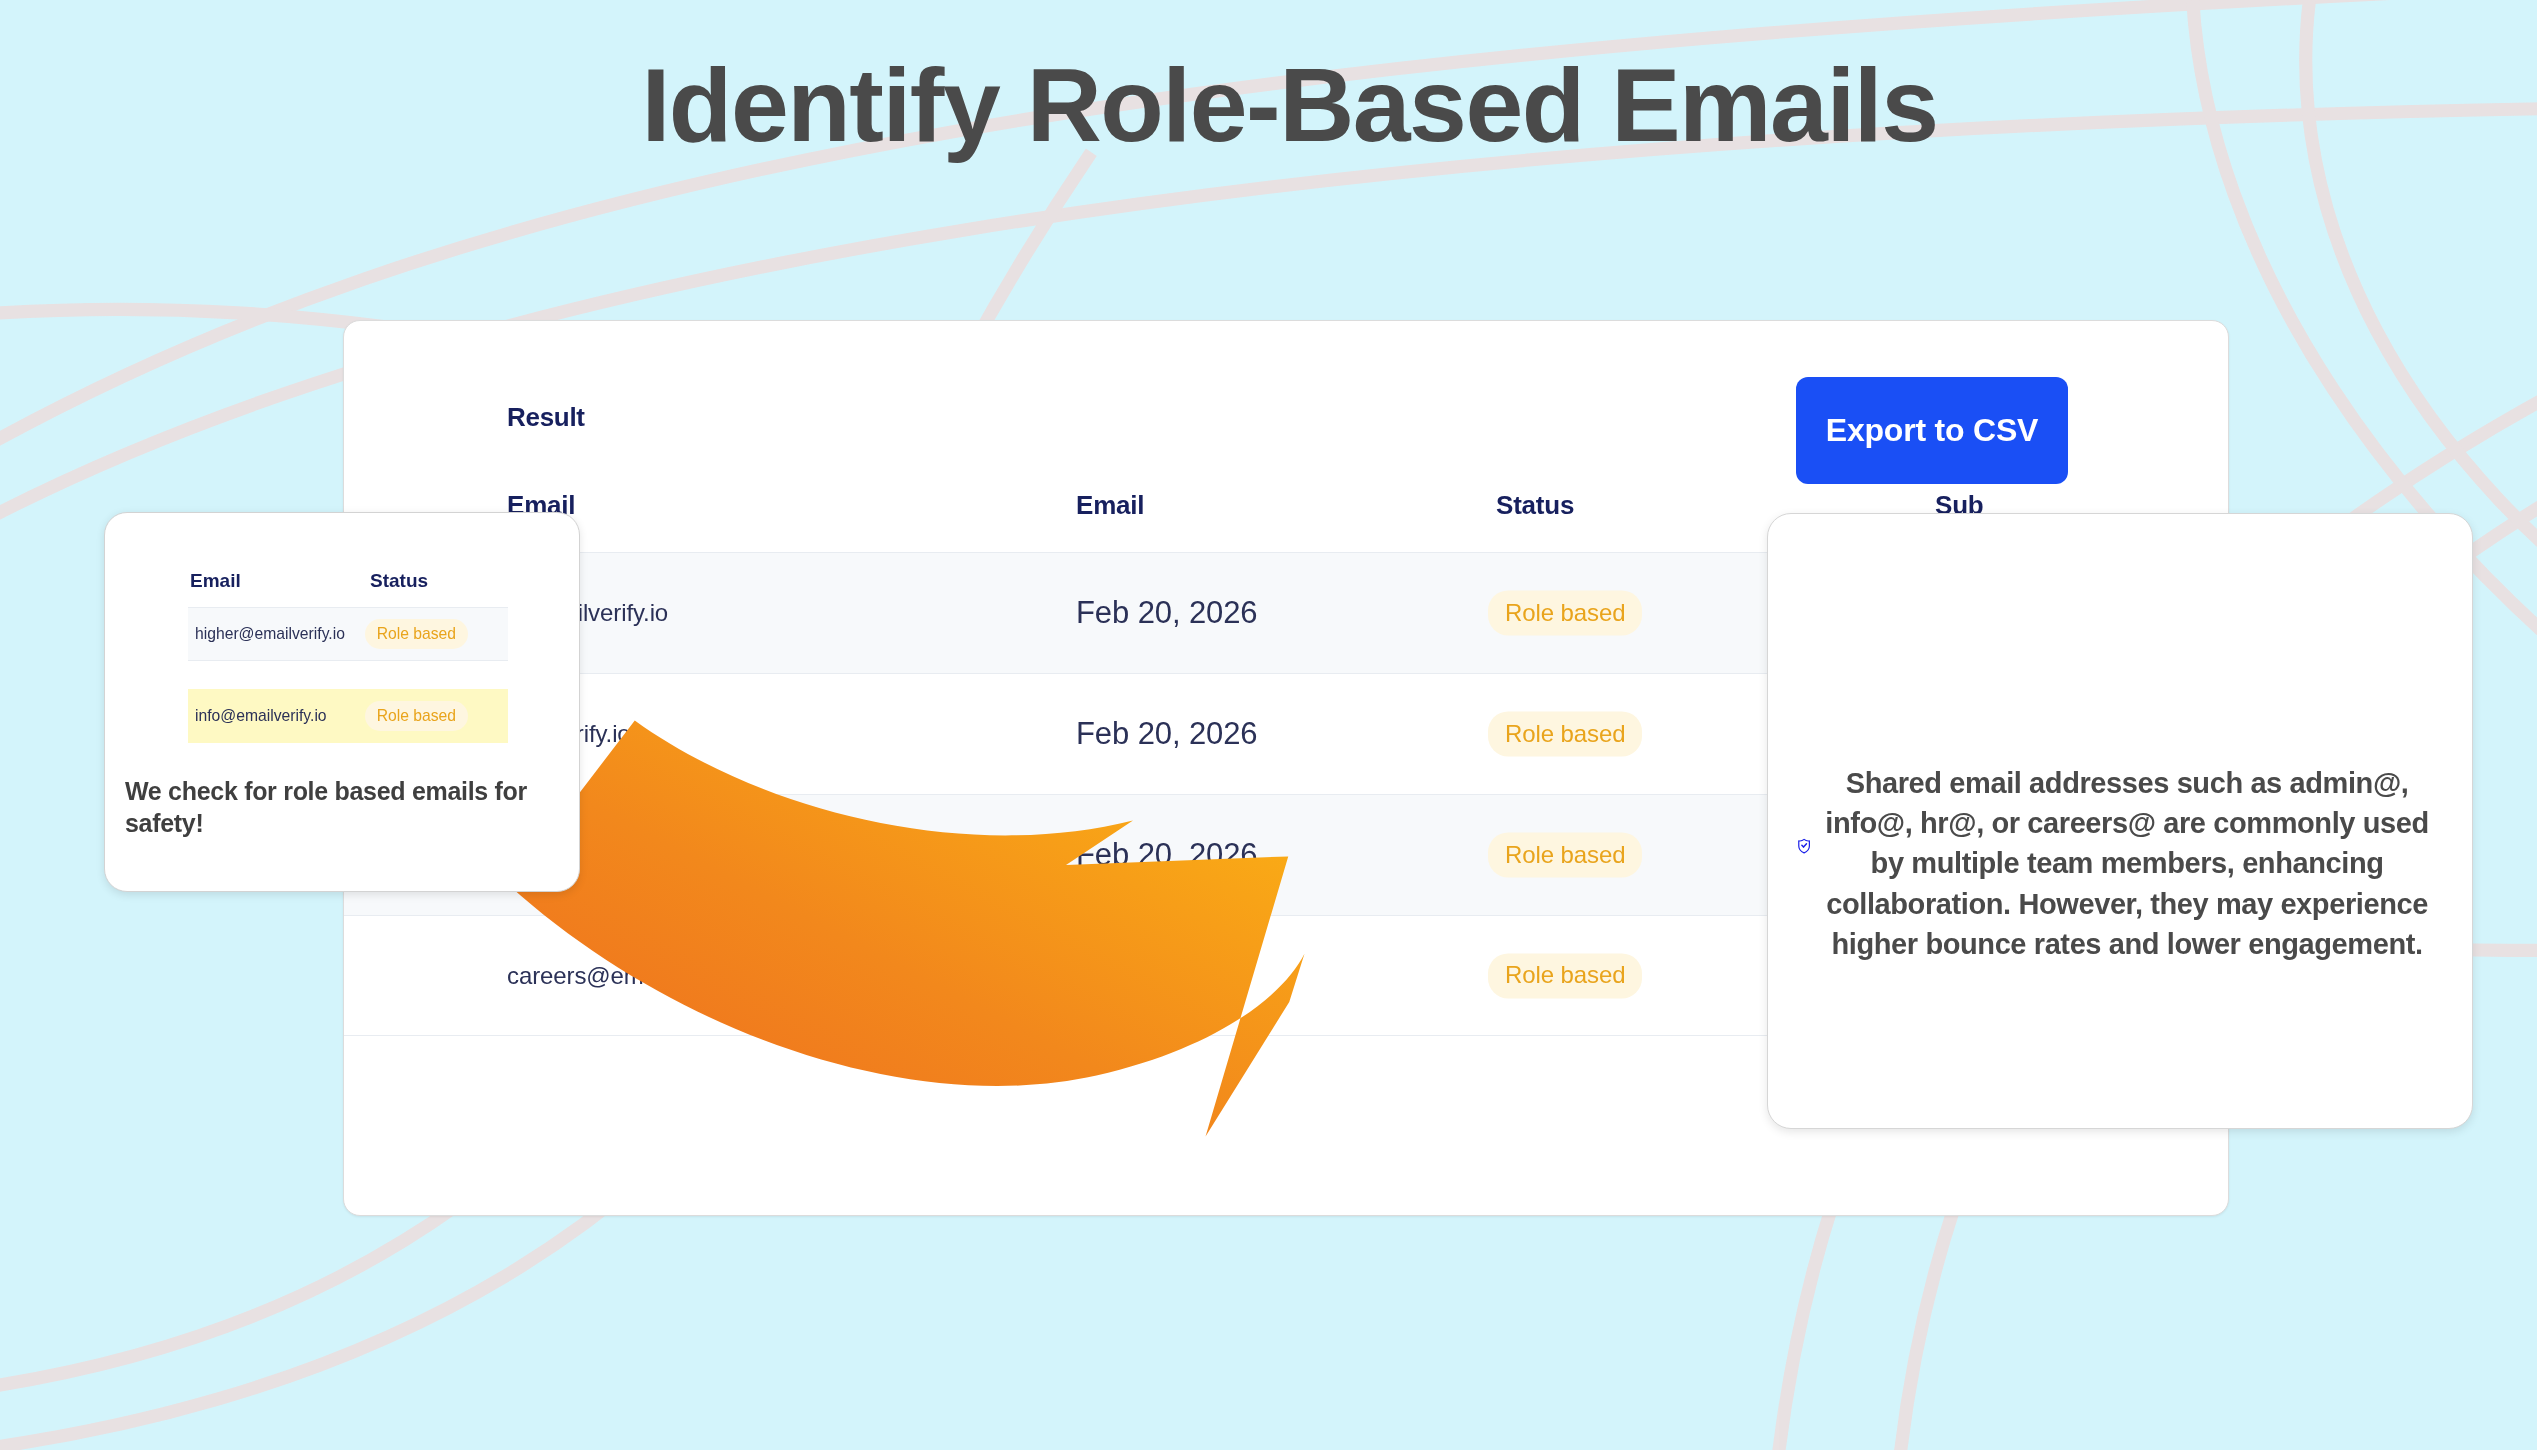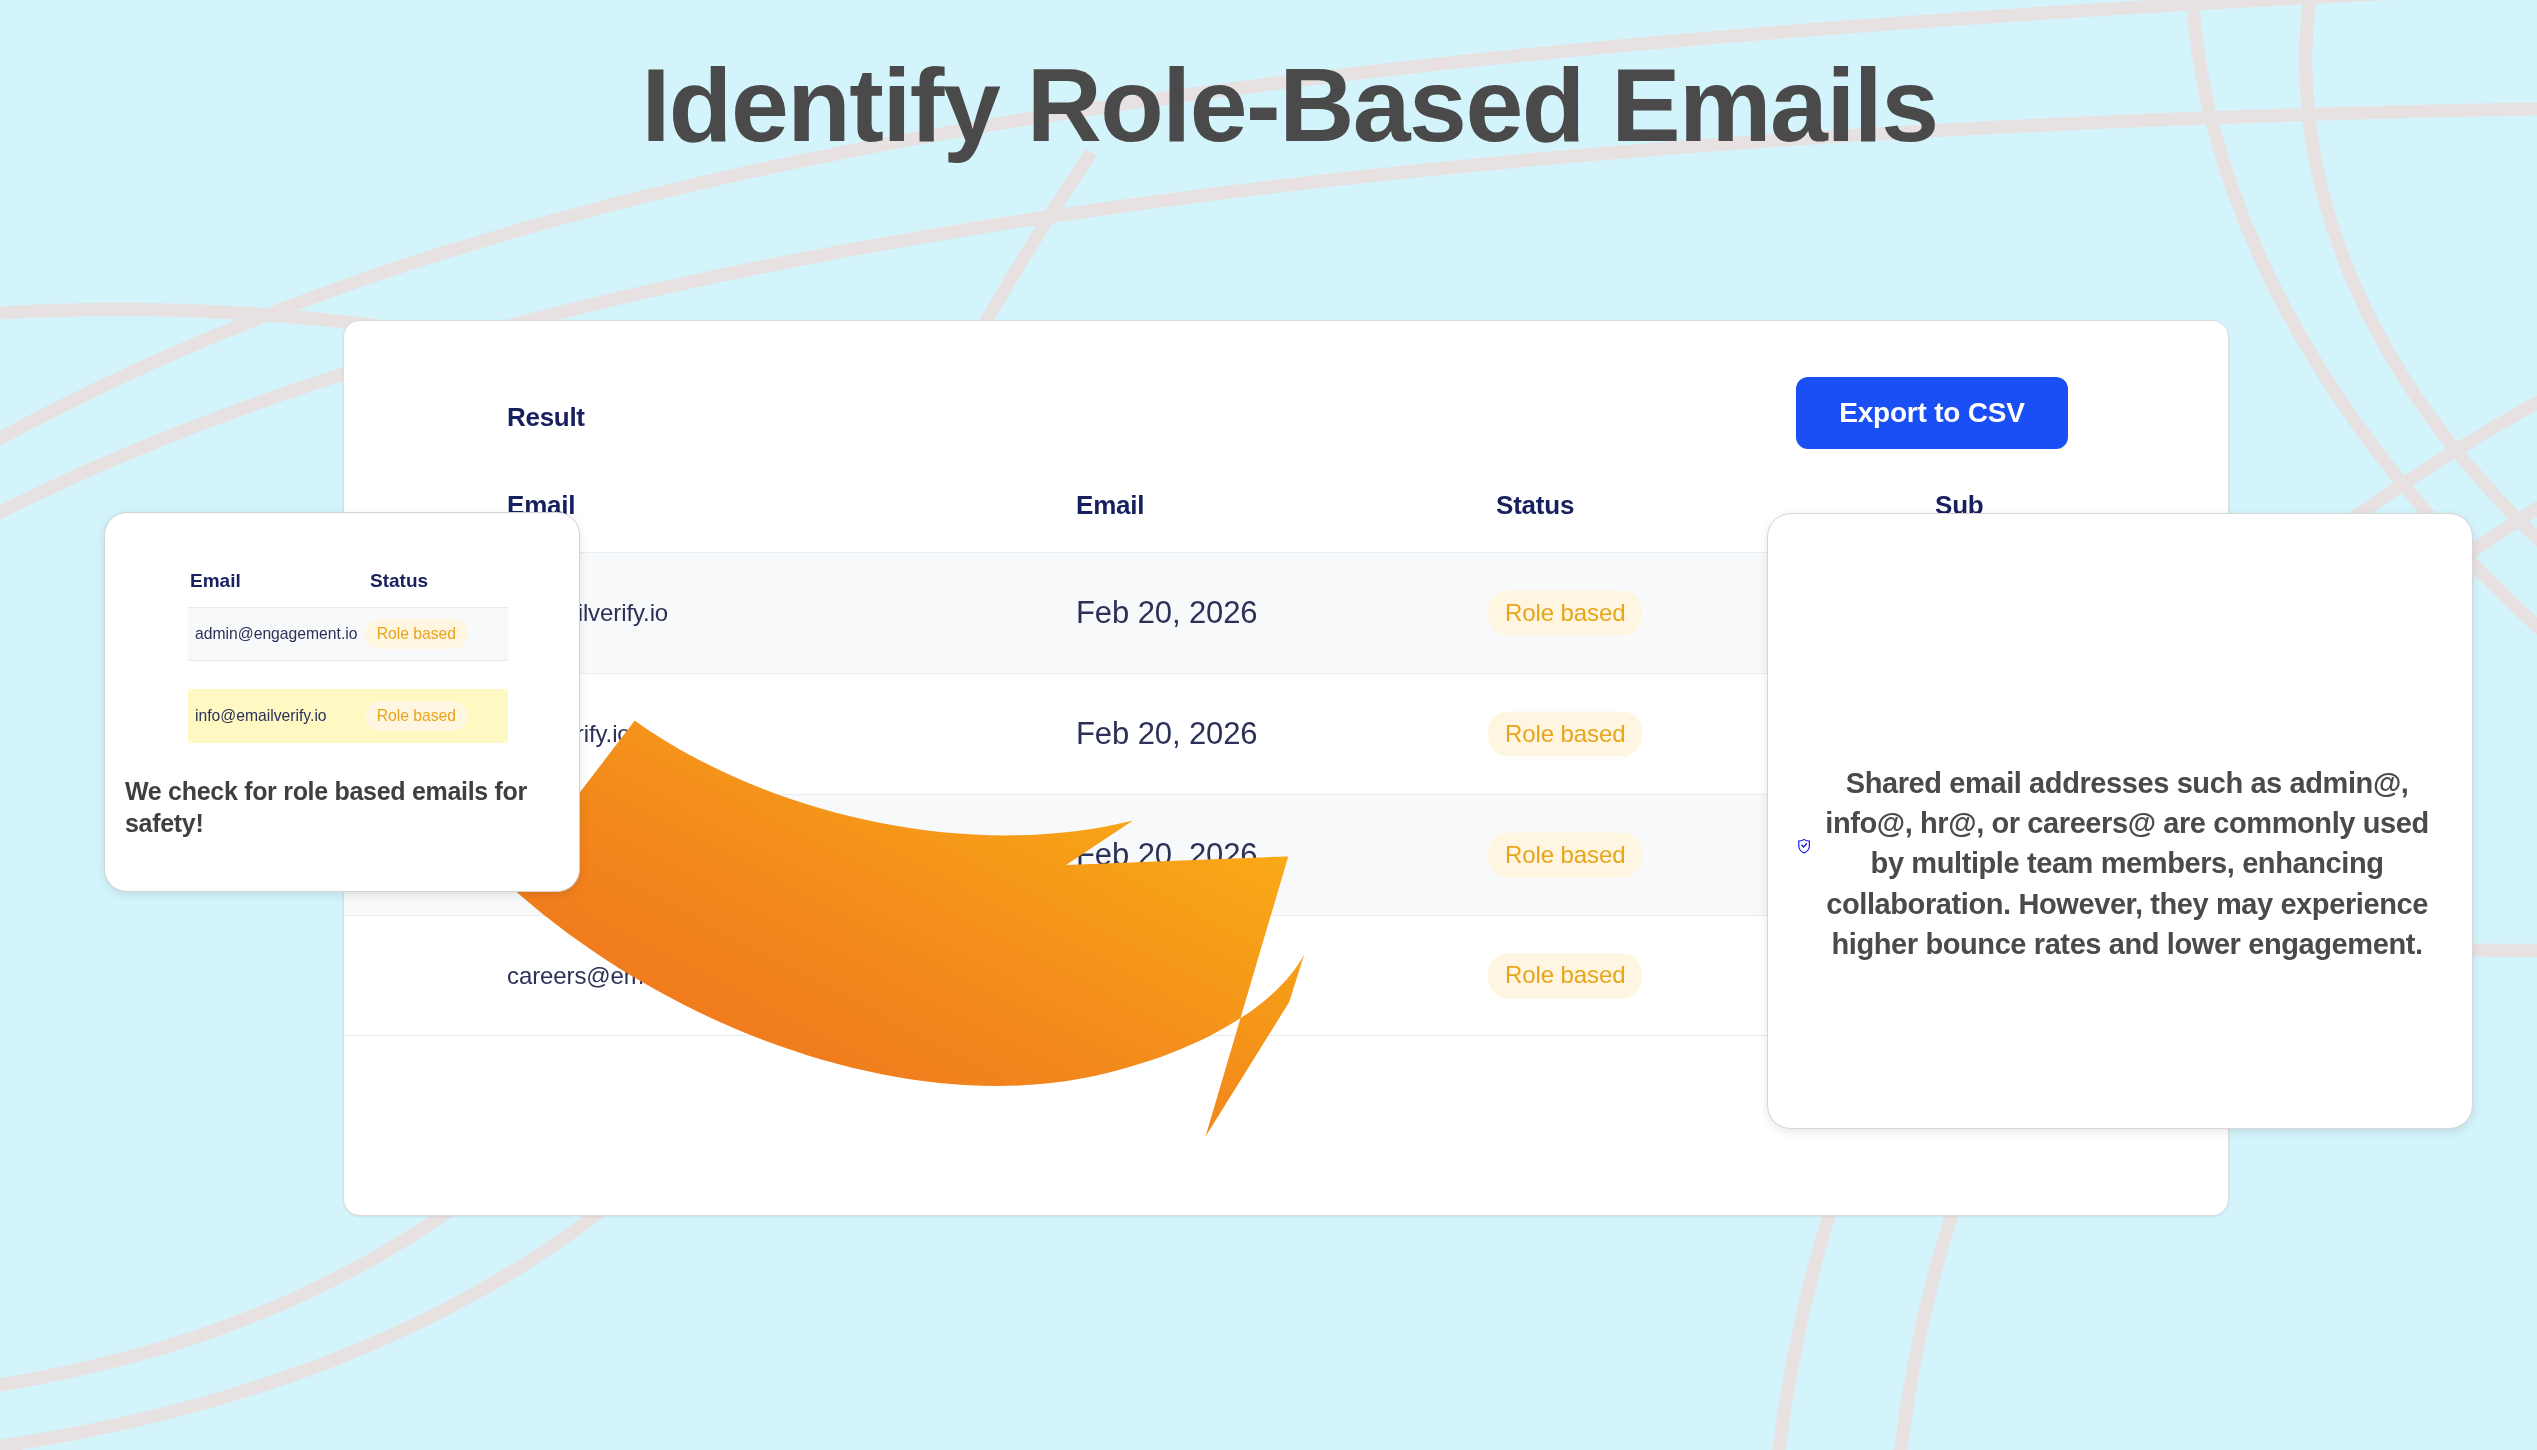--- a/index.html
+++ b/index.html
@@ -41,26 +41,26 @@
     position:absolute; left:0; top:0; width:100%; height:122px;
   }
   .result-title {
     position:absolute; left:163px; top:65px;
     font-size:26px; font-weight:bold; color:#17205e;
     letter-spacing:-0.3px;
     margin-top:16px;
   }
   .export-btn {
     position:absolute; left:1452px; top:56px;
-    width:272px; height:72px;
+    width:272px; height:107px;
     background:#1a4ff5;
     border:none; border-radius:12px;
     color:#ffffff;
     font-family:"Liberation Sans", sans-serif;
-    font-size:28px; font-weight:bold;
+    font-size:32px; font-weight:bold;
     letter-spacing:-0.2px;
     cursor:pointer;
     display:flex; align-items:center; justify-content:center;
   }
 
   
   .rtable { position:absolute; left:0; top:0; width:100%; }
   .rtable .thead {
     position:absolute; left:0; top:169px; width:100%; height:66px;
   }
@@ -254,21 +254,21 @@
            C 1900 1700, 1500 1600, 1250 1420
            Z" fill="url(#arrowGrad)"></path>
 </svg>
 
 <section class="mini-card">
   <div class="mini-th mini-th-email">Email</div>
   <div class="mini-th mini-th-status">Status</div>
 
   <div class="mini-rows">
     <div class="mini-row alt">
-      <div class="mini-cell mini-c-email">admin@engagement.io</div>
+      <div class="mini-cell mini-c-email">higher@emailverify.io</div>
       <div class="mini-cell mini-c-status"><span class="mini-badge">Role based</span></div>
     </div>
     <div class="mini-row">
       <div class="mini-cell mini-c-email">info@emailverify.io</div>
       <div class="mini-cell mini-c-status"><span class="mini-badge">Role based</span></div>
     </div>
   </div>
 
   <div class="mini-caption">We check for role based emails for safety!</div>
 </section>

